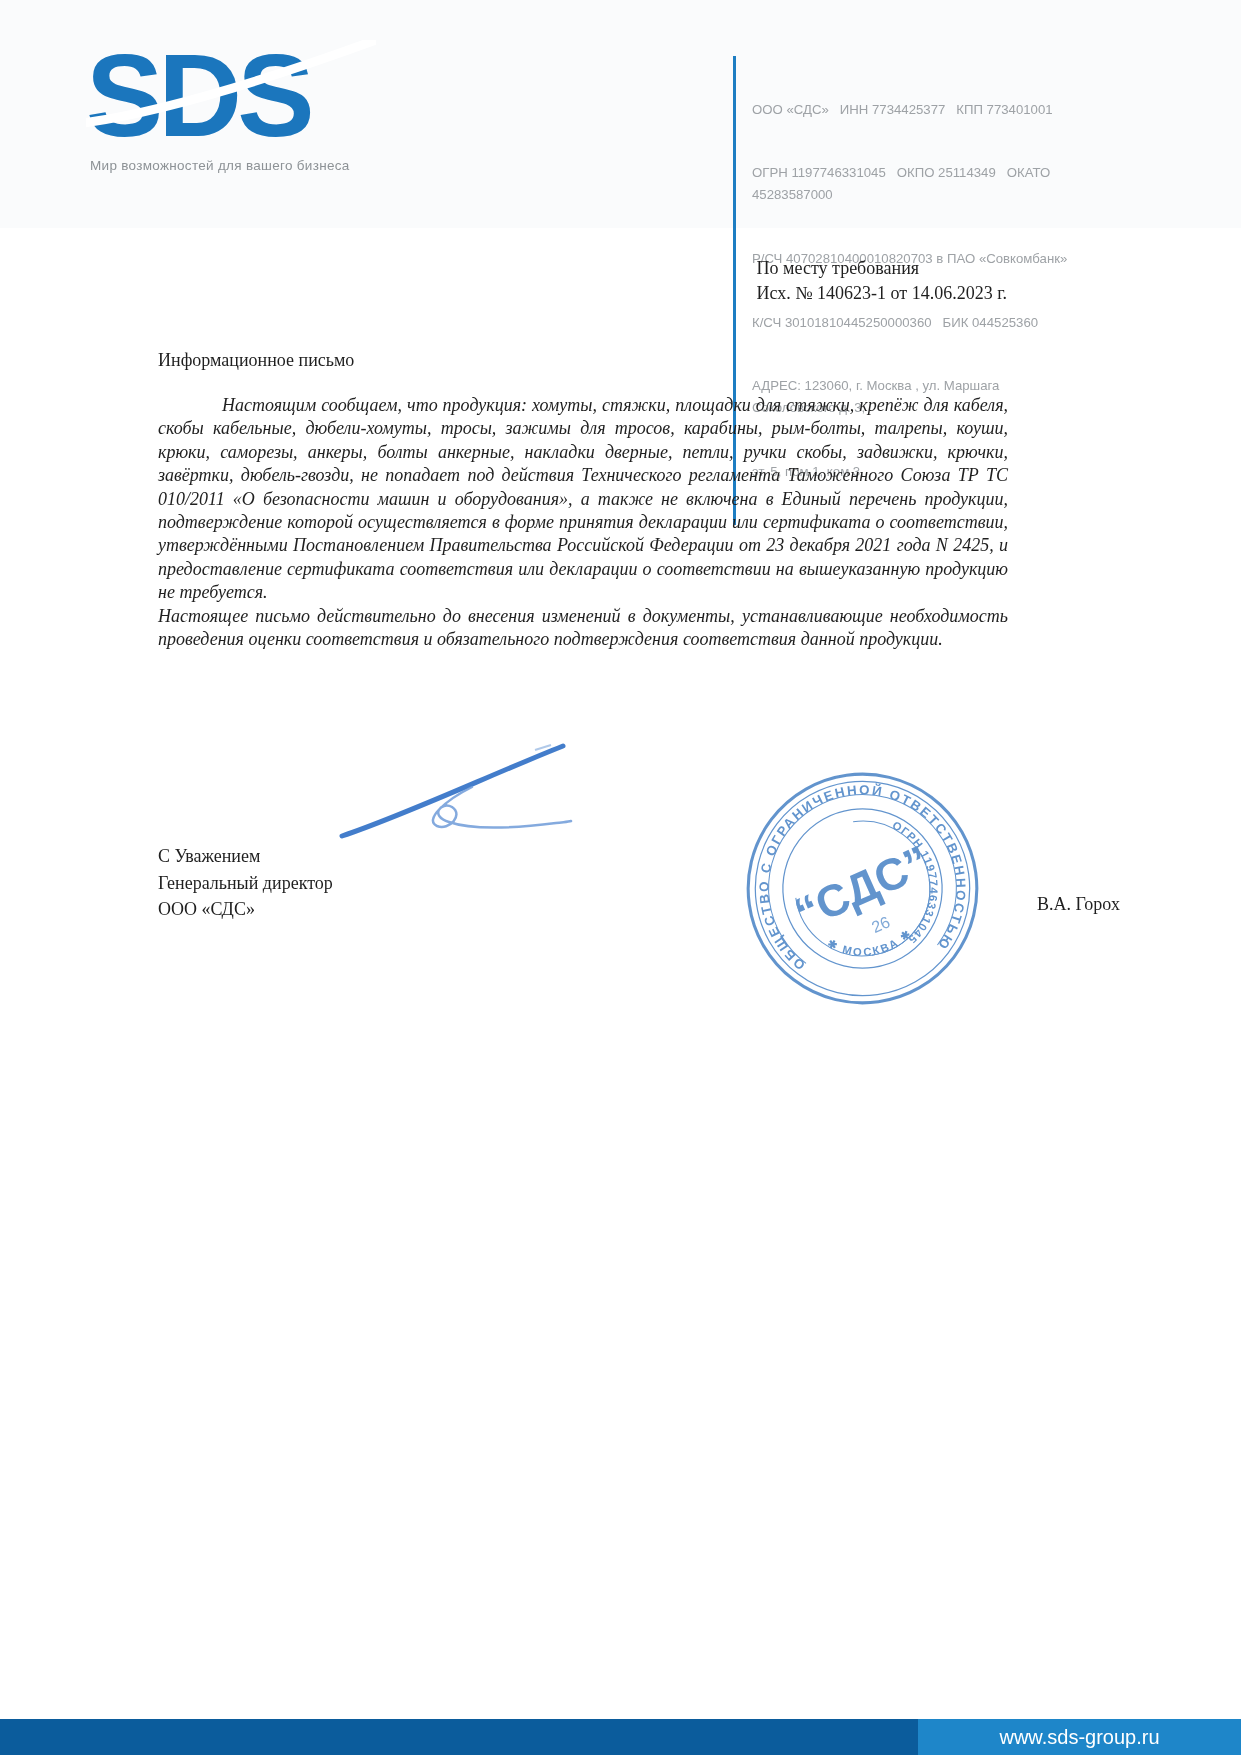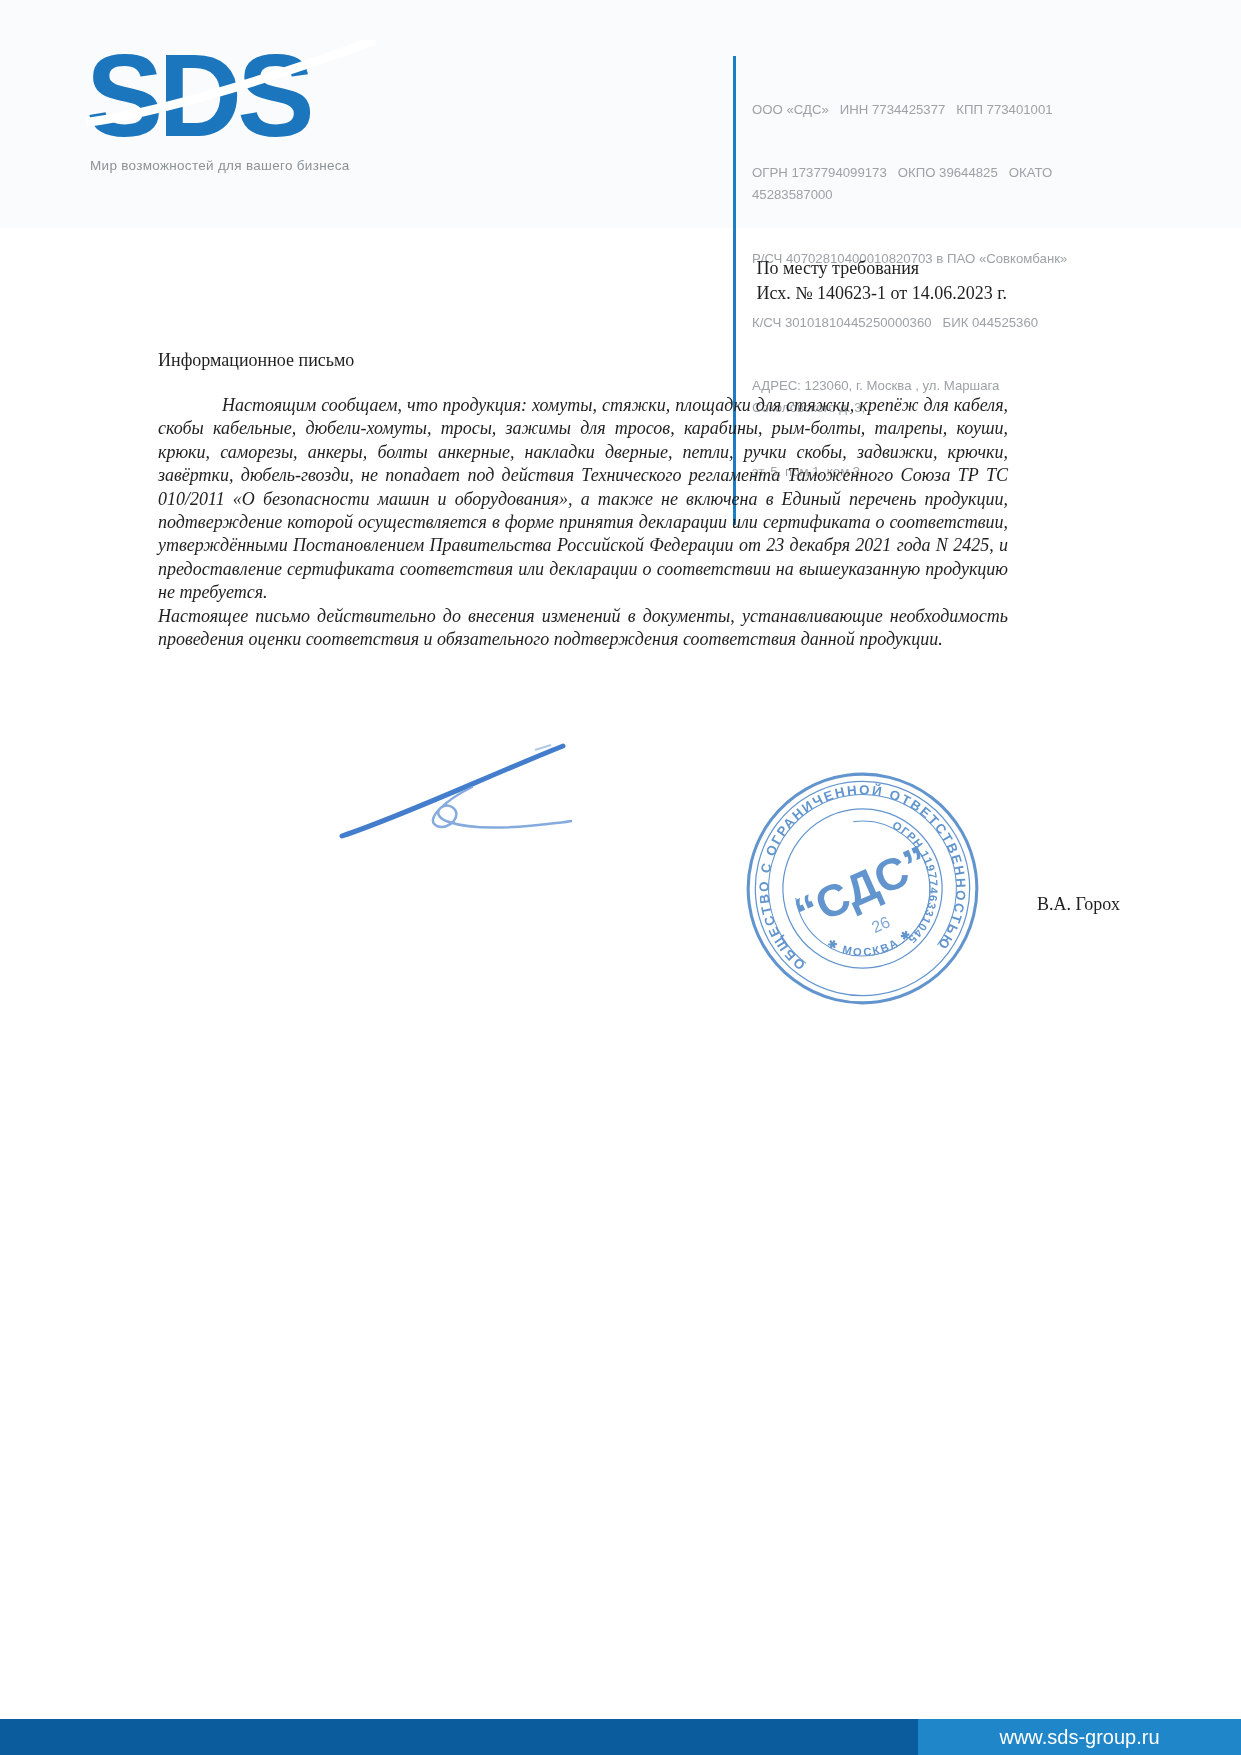--- a/index.html
+++ b/index.html
@@ -62,39 +62,44 @@
     <svg width="290" height="120" viewBox="0 0 290 120">
       <text x="0" y="96" font-family="Liberation Sans, sans-serif" font-weight="700" font-size="116" letter-spacing="-5" fill="#1b76bd">SDS</text>
       <path d="M -10 84 C 70 74 175 42 290 0" stroke="#ffffff" stroke-width="9" fill="none"></path>
     </svg>
   </div>
 
   <div id="tagline">Мир возможностей для вашего бизнеса</div>
 
   <div id="company-details">
     <div>ООО «СДС»   ИНН 7734425377   КПП 773401001</div>
-    <div>ОГРН 1737794099173   ОКПО 39644825   ОКАТО 45283587000</div>
+    <div>ОГРН 1197746331045   ОКПО 25114349   ОКАТО 45283587000</div>
     <div>Р/СЧ 40702810400010820703 в ПАО «Совкомбанк»</div>
     <div>К/СЧ 30101810445250000360   БИК 044525360</div>
     <div>АДРЕС: 123060, г. Москва , ул. Маршага Соколовского д. 3,</div>
     <div>эт. 5, пом.1, ком 3.</div>
   </div>
 
   <div id="recipient-block">
     <div>По месту требования</div>
     <div>Исх. № 140623-1 от 14.06.2023 г.</div>
   </div>
 
   <div id="letter-title">Информационное письмо</div>
 
   <div id="letter-body">
     <p id="para-1">Настоящим сообщаем, что продукция: хомуты, стяжки, площадки для стяжки, крепёж для кабеля, скобы кабельные, дюбели-хомуты, тросы, зажимы для тросов, карабины, рым-болты, талрепы, коуши, крюки, саморезы, анкеры, болты анкерные, накладки дверные, петли, ручки скобы, задвижки, крючки, завёртки, дюбель-гвозди, не попадает под действия Технического регламента Таможенного Союза ТР ТС 010/2011 «О безопасности машин и оборудования», а также не включена в Единый перечень продукции, подтверждение которой осуществляется в форме принятия декларации или сертификата о соответствии, утверждёнными Постановлением Правительства Российской Федерации от 23 декабря 2021 года N 2425, и предоставление сертификата соответствия или декларации о соответствии на вышеуказанную продукцию не требуется.</p>
     <p id="para-2">Настоящее письмо действительно до внесения изменений в документы, устанавливающие необходимость проведения оценки соответствия и обязательного подтверждения соответствия данной продукции.</p>
   </div>
 
+  <div id="closing-block">
+    <div>С Уважением</div>
+    <div>Генеральный директор</div>
+    <div>ООО «СДС»</div>
+  </div>
 
   <div id="signer-name">В.А. Горох</div>
 
   <svg id="signature-svg" width="245" height="112" viewBox="0 0 245 112">
     <path d="M 12 103 C 75 82 160 42 233 13" stroke="#2f6fc5" stroke-width="5" fill="none" stroke-linecap="round" opacity="0.9"></path>
     <path d="M 142 54 C 114 68 94 87 107 93 C 119 98 134 82 122 74 C 111 68 99 83 119 89 C 142 97 186 95 226 90 C 233 89 238 89 241 88" stroke="#6f9bd8" stroke-width="2.5" fill="none" stroke-linecap="round" opacity="0.85"></path>
     <path d="M 205 17 L 221 12" stroke="#8fb2e0" stroke-width="2" fill="none" opacity="0.7"></path>
   </svg>
 
   <svg id="stamp-svg" width="245" height="245" viewBox="0 0 240 240">

